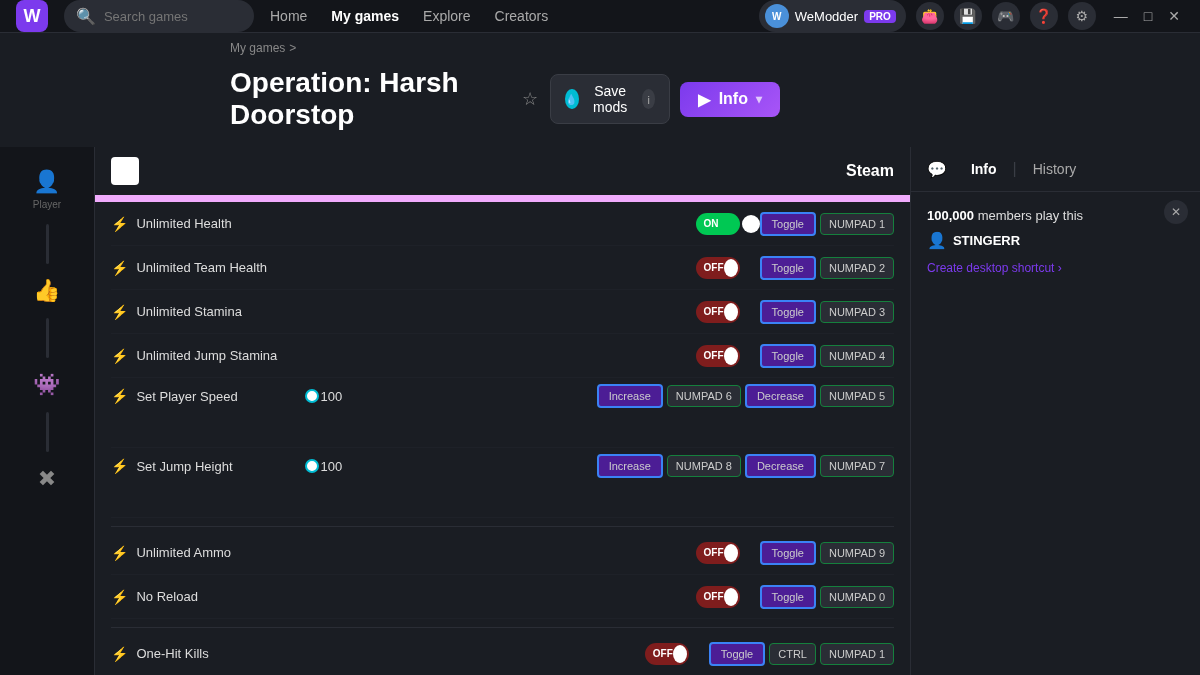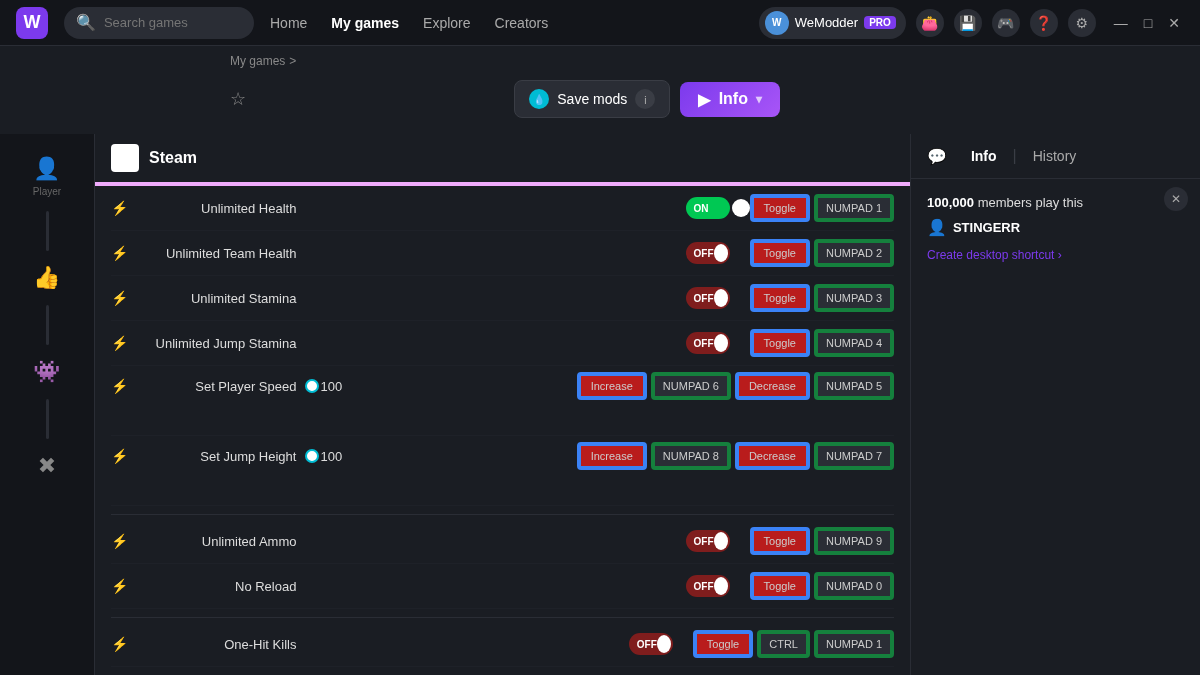--- a/index.html
+++ b/index.html
@@ -288,21 +288,20 @@
       color: #7c3aed;
       font-size: 14px;
       margin-right: 8px;
       flex-shrink: 0;
     }
     .mod-name {
       font-size: 13px;
       color: #ddd;
       min-width: 160px;
       flex-shrink: 0;
-      text-align: right;
     }
 
     
     .toggle {
       width: 44px;
       height: 22px;
       border-radius: 11px;
       display: flex;
       align-items: center;
       padding: 2px;
@@ -333,31 +332,31 @@
 
     
     .keybind-area {
       display: flex;
       align-items: center;
       gap: 4px;
       margin-left: 12px;
     }
     .kbd-btn {
       background: #2a2d35;
-      border: 4px solid #15803d;
+      border: 1px solid #15803d;
       border-radius: 4px;
       padding: 4px 8px;
       font-size: 11px;
       color: #ccc;
       cursor: pointer;
       white-space: nowrap;
     }
     .action-btn {
-      background: #b91c1c;
-      border: 4px solid #3b82f6;
+      background: #4c1d95;
+      border: 2px solid #3b82f6;
       border-radius: 4px;
       padding: 4px 10px;
       font-size: 11px;
       color: #ccc;
       cursor: pointer;
     }
     .slider-track {
       flex: 1;
       height: 6px;
       background: #2a2d35;
@@ -458,22 +457,23 @@
       display: flex;
       flex-direction: column;
       overflow: hidden;
     }
 
     .steam-header-row {
       display: flex;
       align-items: center;
       padding: 10px 16px;
       gap: 10px;
-      border-bottom: 4px solid #f0abfc;
+      border-bottom: 7px solid #f0abfc;
       flex-shrink: 0;
+      justify-content: space-between;
     }
 
     .right-col {
       width: 290px;
       flex-shrink: 0;
       border-left: 1px solid #2a2d35;
       display: flex;
       flex-direction: column;
     }
 
@@ -528,20 +528,21 @@
   </div>
 
   <div class="below-nav">
 
     <div style="padding-left: 110px; padding-right: 300px;">
       <div class="breadcrumb">
         <a>My games</a>
         <span>&gt;</span>
       </div>
       <div class="page-title-bar">
+        <h1 class="page-title">Operation: Harsh Doorstop</h1>
         <span class="favorite-icon">☆</span>
         <div class="title-actions">
           <button class="save-mods-btn">
             <div class="save-mods-icon">💧</div>
             <span>Save mods</span>
             <div class="info-icon">ℹ</div>
           </button>
           <button class="play-btn">
             <span>▶</span>
             <span>Info</span>

